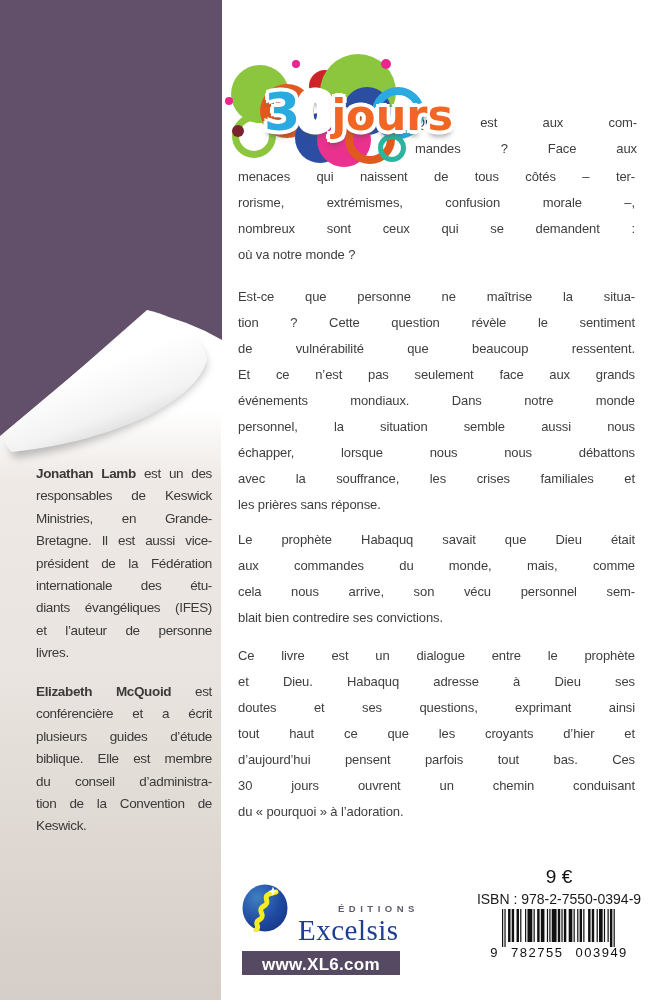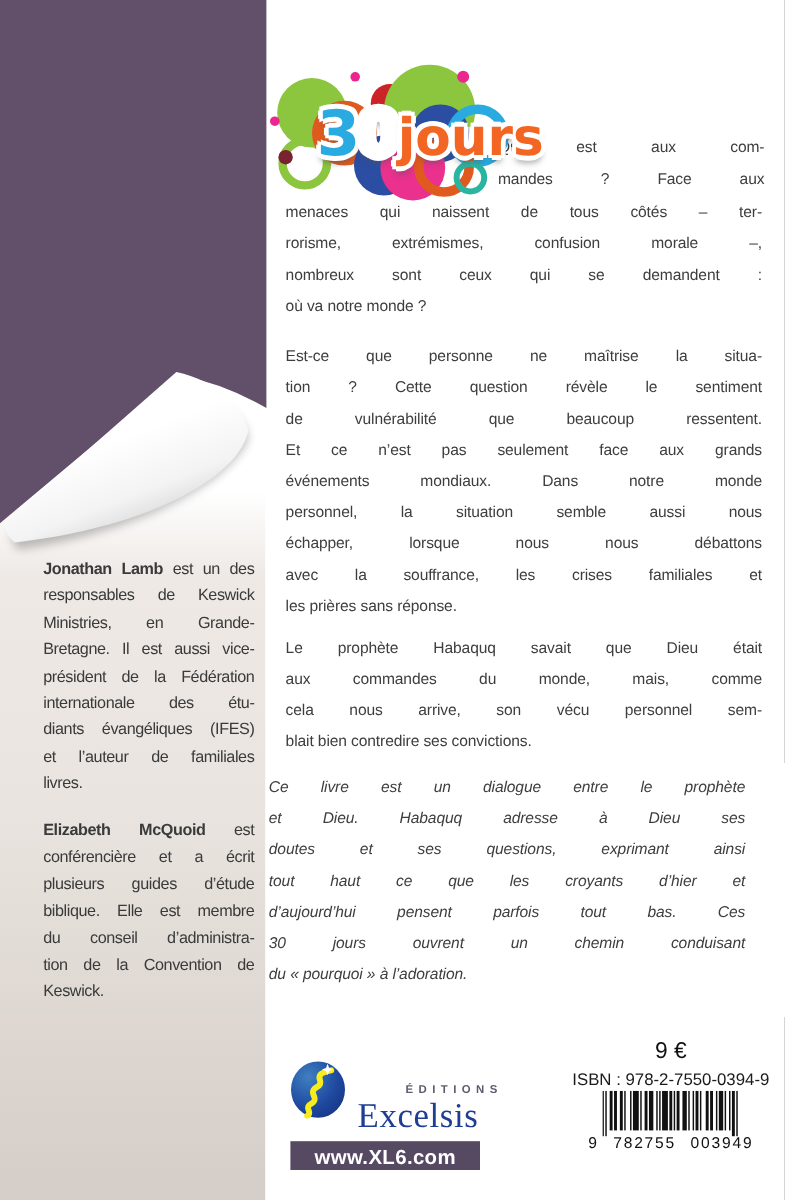--- a/index.html
+++ b/index.html
@@ -39,21 +39,21 @@
 
   
   .copy { position:absolute; color:#3e3e3e; font-size:13px; line-height:26px; letter-spacing:-0.1px; z-index:4; }
   .line { text-align:justify; text-align-last:justify; white-space:nowrap; }
   .line.last { text-align-last:left; }
 
   #p1a { left:415px; top:110px; width:222px; }
   #p1b { left:238px; top:164px; width:397px; }
   #p2  { left:238px; top:284px; width:397px; }
   #p3  { left:238px; top:527px; width:397px; }
-  #p4  { left:224px; top:643px; width:397px;font-style:italic; }
+  #p4  { left:238px; top:643px; width:397px; }
 
   
   .bio { position:absolute; left:36px; width:176px; color:#3a3a3a;
          font-size:13.5px; line-height:22.4px; letter-spacing:-0.35px; z-index:4; }
   #bio1 { top:463px; }
   #bio2 { top:681px; }
   .bold { font-weight:bold; }
 
   
   .publisher { position:absolute; left:242px; top:884px; z-index:4; }
@@ -170,21 +170,21 @@
 
   <div class="bio" id="bio1">
     <div class="line"><span class="bold">Jonathan Lamb</span><span> est un des</span></div>
     <div>
         <div class="line">responsables de Keswick</div>
         <div class="line">Ministries, en Grande-</div>
         <div class="line">Bretagne. Il est aussi vice-</div>
         <div class="line">président de la Fédération</div>
         <div class="line">internationale des étu-</div>
         <div class="line">diants évangéliques (IFES)</div>
-        <div class="line">et l’auteur de familiales</div>
+        <div class="line">et l’auteur de personne</div>
         <div class="line last">livres.</div>
       </div>
   </div>
   <div class="bio" id="bio2">
     <div class="line"><span class="bold">Elizabeth McQuoid</span><span> est</span></div>
     <div>
         <div class="line">conférencière et a écrit</div>
         <div class="line">plusieurs guides d’étude</div>
         <div class="line">biblique. Elle est membre</div>
         <div class="line">du conseil d’administra-</div>

